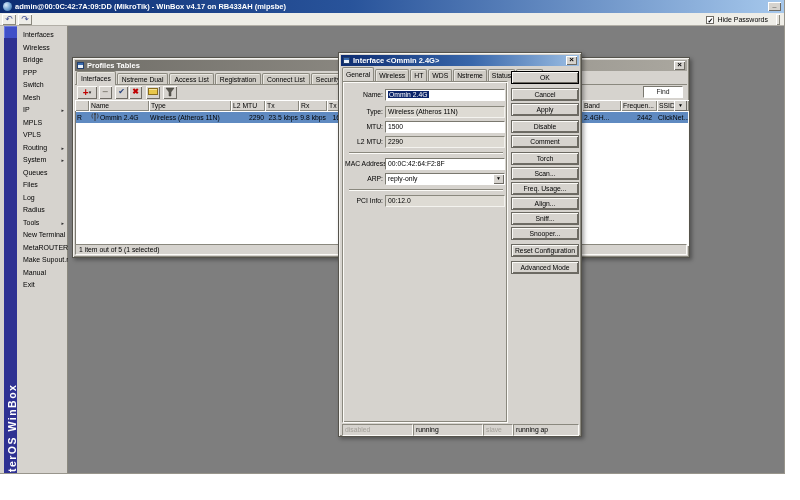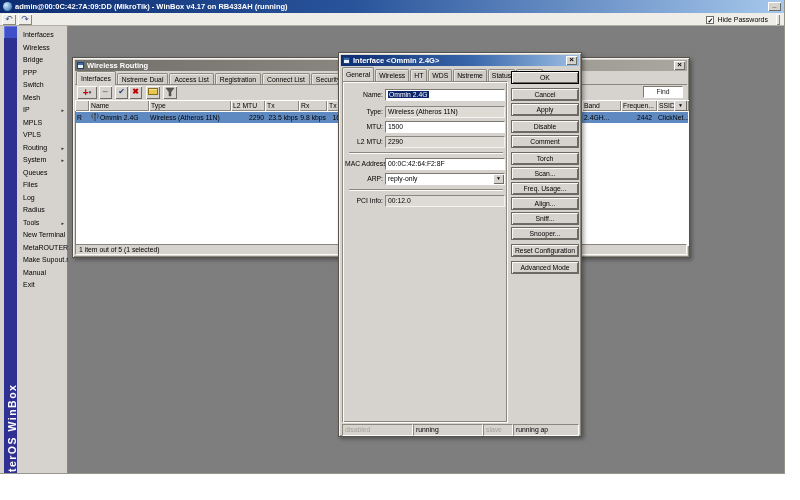--- a/index.html
+++ b/index.html
@@ -69,21 +69,21 @@
 .icon-folder{display:inline-block;width:10px;height:7px;background:#e8c74a;border:1px solid #8a6d1c;box-shadow:inset 0 1px 0 #f7e49a;margin-top:2px}
 svg{display:block}
 </style>
 </head>
 <body>
 
 <div class="app">
 
   <div class="titlebar">
     <span class="appicon"></span>
-    <span class="ttext">admin@00:0C:42:7A:09:DD (MikroTik) - WinBox v4.17 on RB433AH (running)</span>
+    <span class="ttext">admin@00:0C:42:7A:09:DD (MikroTik) - WinBox v4.17 on RB433AH (mipsbe)</span>
     <span class="minbtn">_</span>
   </div>
 
   <div class="mtoolbar">
     <span class="ubtn" style="left:2px"><span>↶</span></span>
     <span class="ubtn" style="left:18px"><span>↷</span></span>
     <span class="hidepw">
       <span class="cbx">✓</span>
       <span>Hide Passwords</span>
     </span>
@@ -117,21 +117,21 @@
     <div class="mitem"><span>Make Supout.rif</span><span class="ma"></span></div>
     <div class="mitem"><span>Manual</span><span class="ma"></span></div>
     <div class="mitem"><span>Exit</span><span class="ma"></span></div>
   </div>
 
   <div class="desktop"></div>
 
   <div class="win wtb">
     <div class="wtitle gray">
       <span class="wicon"></span>
-      <span class="wtname">Wireless Routing</span>
+      <span class="wtname">Profiles Tables</span>
       <span class="xbtn">×</span>
     </div>
     <div class="tabs" style="left:3px;top:13px">
       <span class="tab active">Interfaces</span>
       <span class="tab">Nstreme Dual</span>
       <span class="tab">Access List</span>
       <span class="tab">Registration</span>
       <span class="tab">Connect List</span>
       <span class="tab">Security Profiles</span>
     </div>

